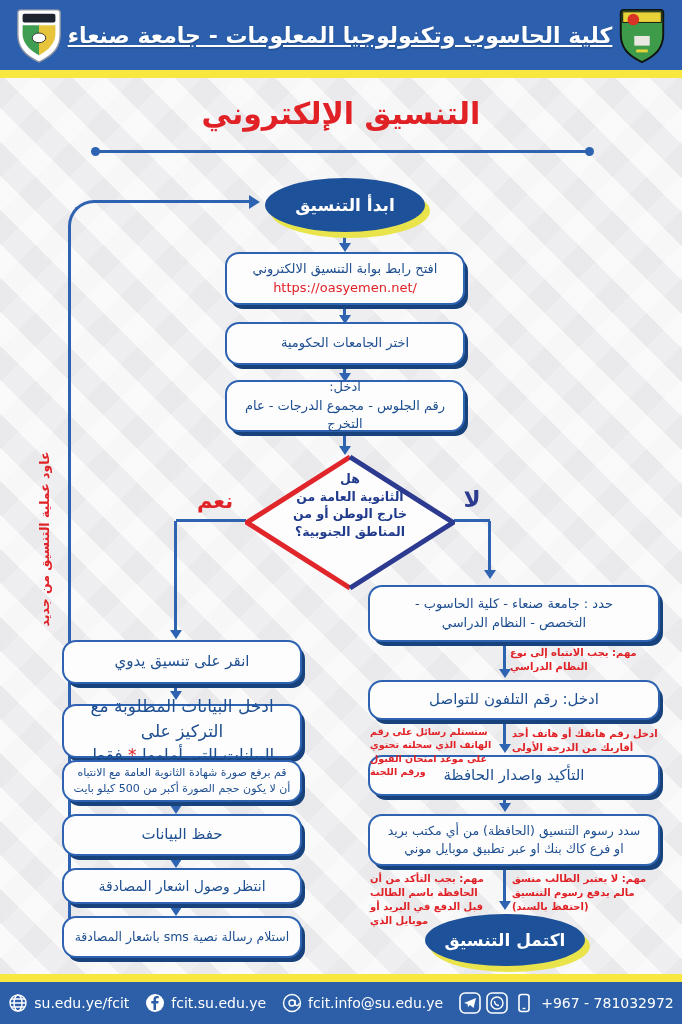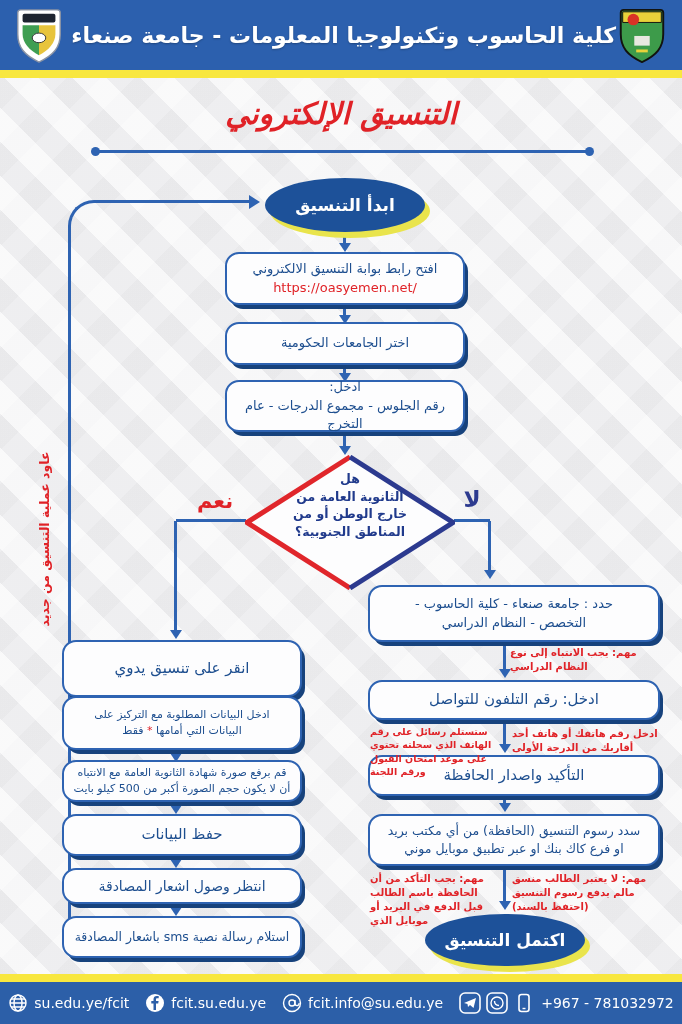--- a/index.html
+++ b/index.html
@@ -4,24 +4,24 @@
 <style>
   html,body{margin:0;padding:0;}
   body{font-family:"DejaVu Sans",sans-serif;background:#e8e8ea;}
   #stage{position:relative;width:682px;height:1024px;overflow:hidden;margin:0 auto;
     background:
       repeating-linear-gradient(45deg, rgba(255,255,255,.55) 0 24px, rgba(0,0,0,0.018) 24px 48px),
       repeating-linear-gradient(-45deg, rgba(255,255,255,.0) 0 24px, rgba(0,0,0,0.018) 24px 48px),
       #f3f3f5;}
   
   .hdr{position:absolute;left:0;top:0;width:682px;height:70px;background:#2c60ae;display:flex;align-items:center;justify-content:space-between;padding:0 14px;box-sizing:border-box;}
-  .hdr-title{flex:1;color:#fff;font-weight:bold;font-size:22px;direction:rtl;text-shadow:0 1px 2px rgba(0,0,0,.25);}
+  .hdr-title{flex:1;text-align:center;color:#fff;font-weight:bold;font-size:22px;direction:rtl;text-shadow:0 1px 2px rgba(0,0,0,.25);text-decoration:underline;}
   .ystrip{position:absolute;left:0;width:682px;height:8px;background:#f8e73f;}
   
-  .page-title{position:absolute;left:0;top:96px;width:682px;text-align:center;color:#e02227;font-size:30px;font-weight:bold;direction:rtl;font-style:italic;}
+  .page-title{position:absolute;left:0;top:96px;width:682px;text-align:center;color:#e02227;font-size:30px;font-weight:bold;direction:rtl;}
   .divider{position:absolute;left:95px;top:150px;width:495px;height:3px;background:#2e63b2;border-radius:2px;}
   .divider::before,.divider::after{content:"";position:absolute;top:-3px;width:9px;height:9px;border-radius:50%;background:#2e63b2;}
   .divider::before{left:-4px;}
   .divider::after{right:-4px;}
   
   .fbox{position:absolute;background:#fdfdfe;border:2px solid #2e63b2;border-radius:14px;
     box-shadow:4px 5px 0 -1px #17427c;color:#1d4e8f;font-weight:normal;text-align:center;
     display:flex;flex-direction:column;justify-content:center;direction:rtl;z-index:2;
     font-size:13px;line-height:1.45;padding:2px 8px;box-sizing:border-box;}
   .oval{position:absolute;background:#1d5199;border-radius:50%;box-shadow:5px 6px 0 #e9e44c;
@@ -33,21 +33,21 @@
   .loopframe{position:absolute;left:68px;top:200px;width:181px;height:736px;
     border-top:3px solid #2e63b2;border-left:3px solid #2e63b2;border-top-left-radius:26px;z-index:0;}
   .note{position:absolute;color:#e02227;font-weight:bold;font-size:10px;line-height:1.4;direction:rtl;text-align:left;z-index:3;}
   .loop-label{position:absolute;left:-62px;top:528px;width:220px;height:22px;transform:rotate(-90deg);
     color:#e02227;font-weight:bold;font-size:12.5px;text-align:center;direction:rtl;z-index:3;}
   .url{direction:ltr;color:#e02227;font-size:13px;}
   .star{color:#e02227;}
   .yesno{position:absolute;font-weight:bold;direction:rtl;z-index:3;}
   .dec-text{position:absolute;left:245px;top:470px;width:210px;color:#203a8c;font-weight:bold;
     font-size:12.5px;line-height:1.4;text-align:center;direction:rtl;z-index:3;}
-  .small{font-size:11px;}
+  .small{font-size:17px;margin-top:8px;}
   
   .ftr{position:absolute;left:0;top:982px;width:682px;height:42px;background:#2c5fa8;display:flex;align-items:center;justify-content:center;gap:16px;color:#fff;font-size:14px;}
   .fitem{display:flex;align-items:center;gap:6px;direction:ltr;}
   .icongrp{display:flex;align-items:center;gap:5px;}
   svg{display:block;}
 </style>
 </head>
 <body>
 
 <div id="stage">
@@ -117,21 +117,21 @@
   </div>
 
   <div class="yesno" style="left:190px;top:489px;width:50px;text-align:center;color:#e02227;font-size:21px">نعم</div>
   <div class="hline" style="left:176px;top:519px;width:70px"></div>
   <div class="varrow" style="left:174px;top:521px;height:110px"></div>
 
   <div class="yesno" style="left:450px;top:486px;width:44px;text-align:center;color:#2c3a8f;font-size:23px">لا</div>
   <div class="hline" style="left:454px;top:519px;width:36px"></div>
   <div class="varrow" style="left:488px;top:521px;height:50px"></div>
 
-  <div class="fbox" style="left:62px;top:640px;width:240px;height:57px;font-size:15px">
+  <div class="fbox" style="left:62px;top:640px;width:240px;height:44px;font-size:15px">
     <span>انقر على تنسيق يدوي</span>
   </div>
   <div class="varrow" style="left:174px;top:686px;height:6px"></div>
 
   <div class="fbox small" style="left:62px;top:696px;width:240px;height:54px">
     <span>ادخل البيانات المطلوبة مع التركيز على</span>
     <span>
       <span>البيانات التي أمامها</span>
       <span class="star">*</span>
       <span>فقط</span>

